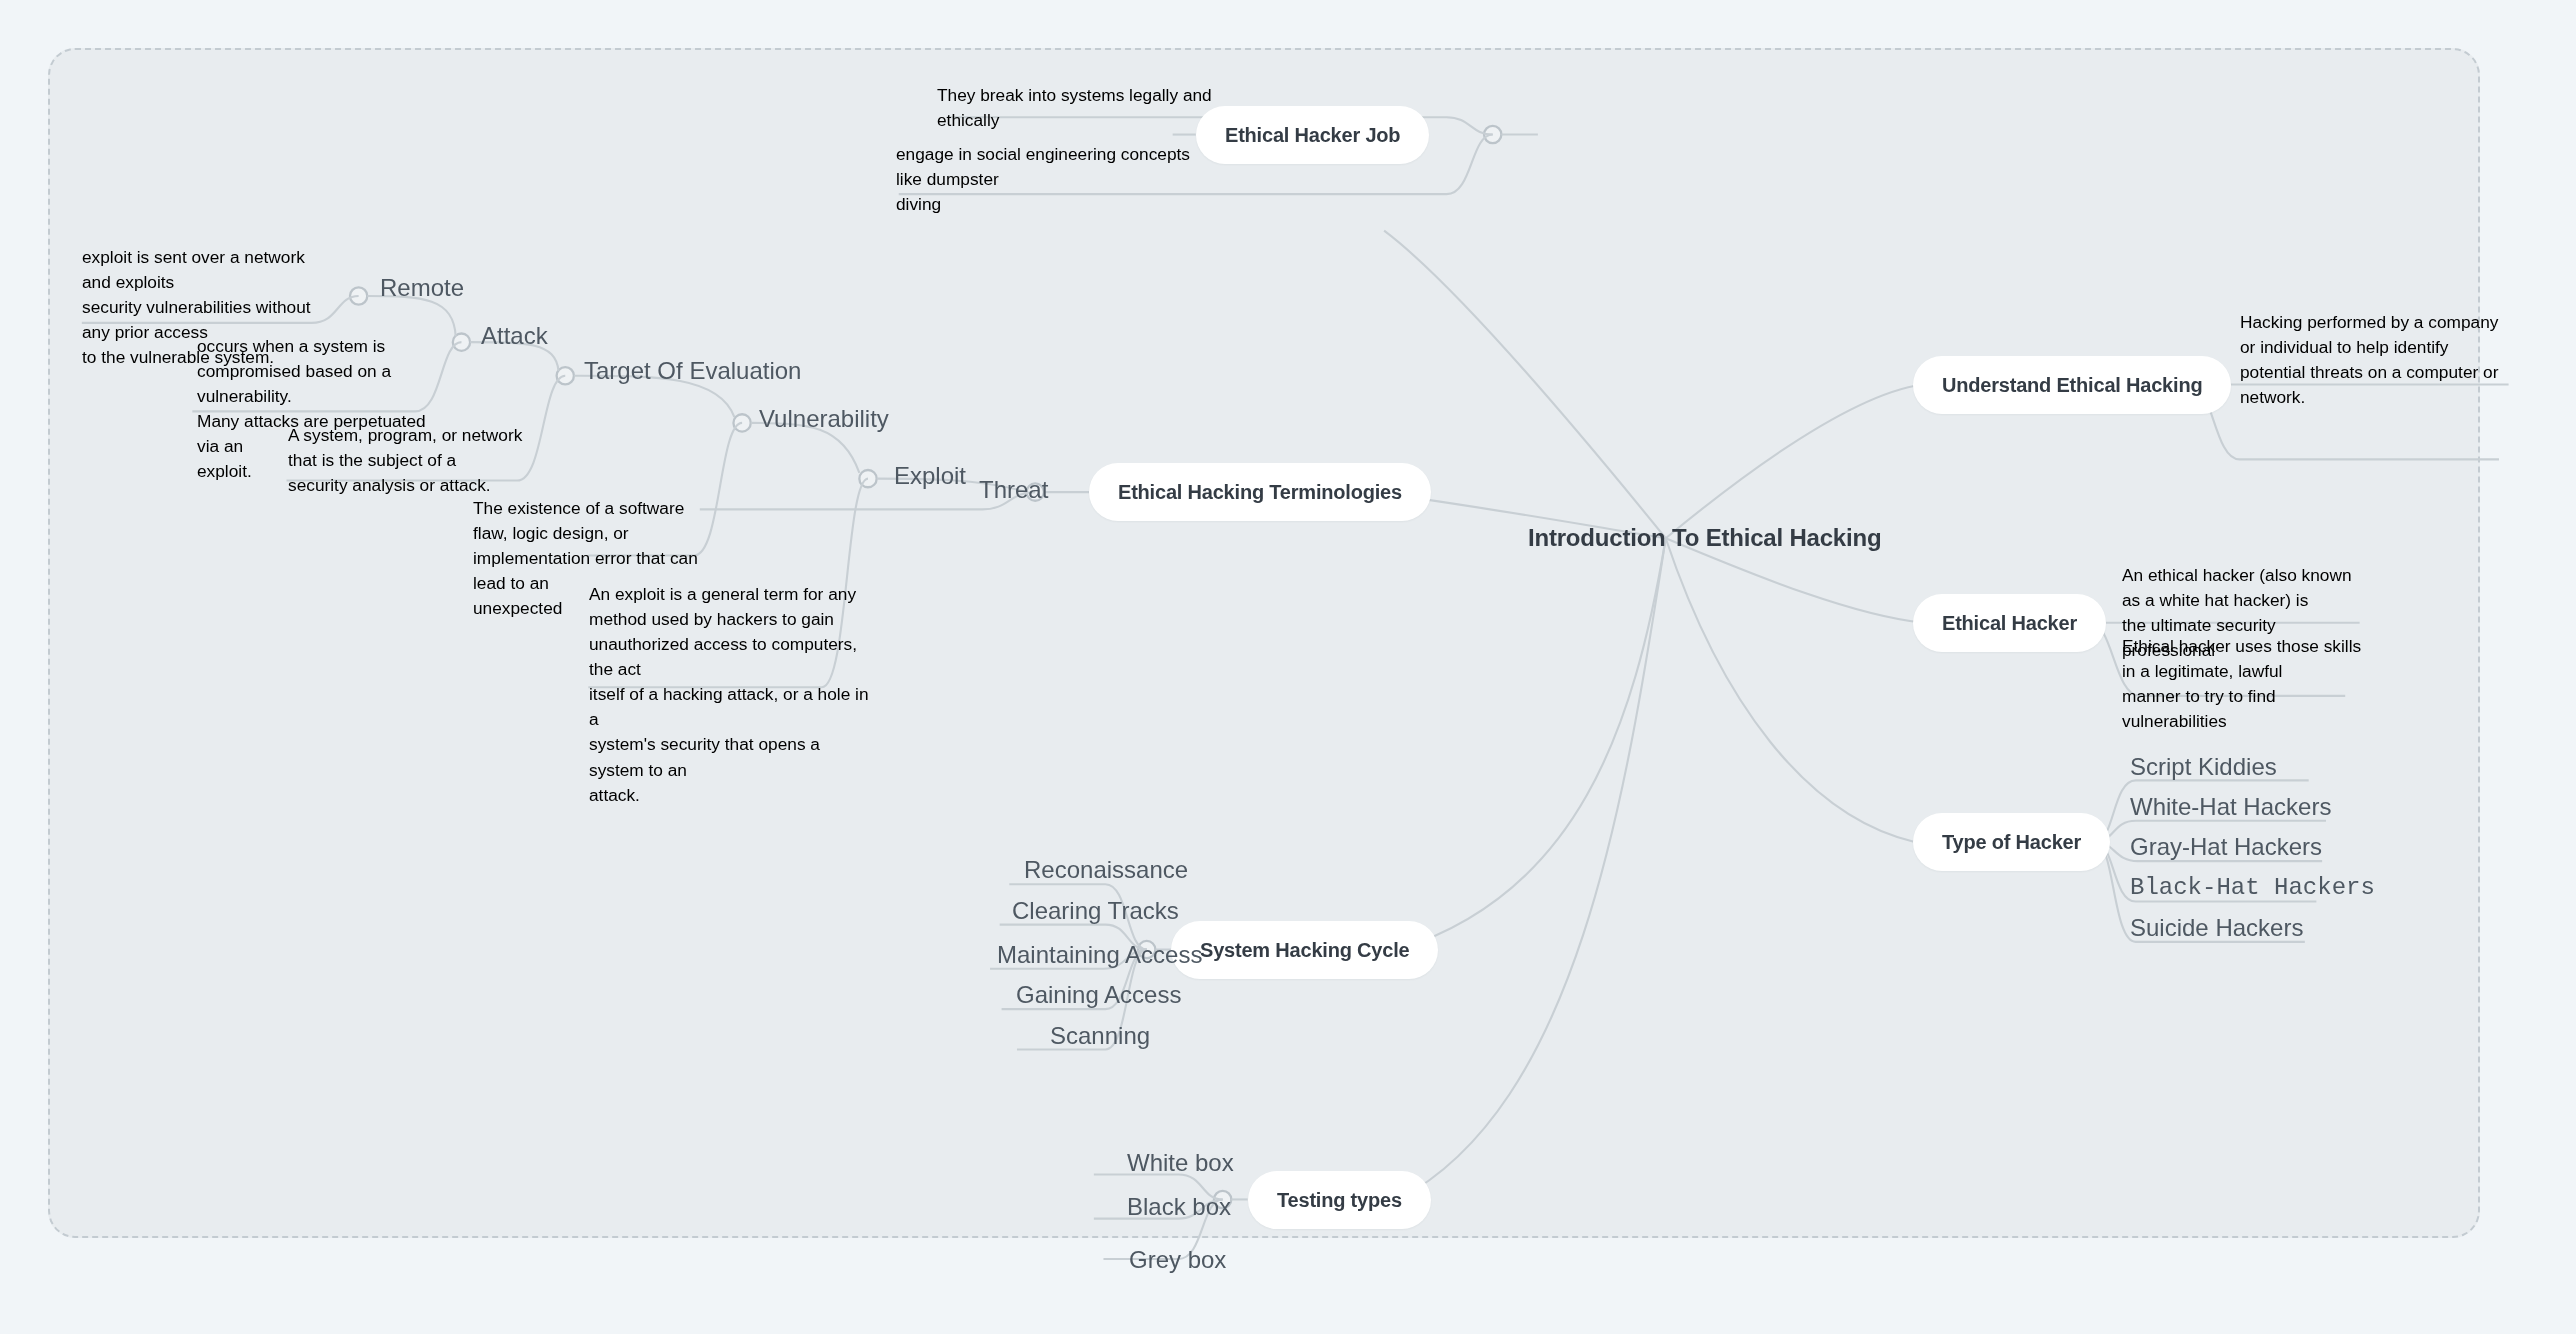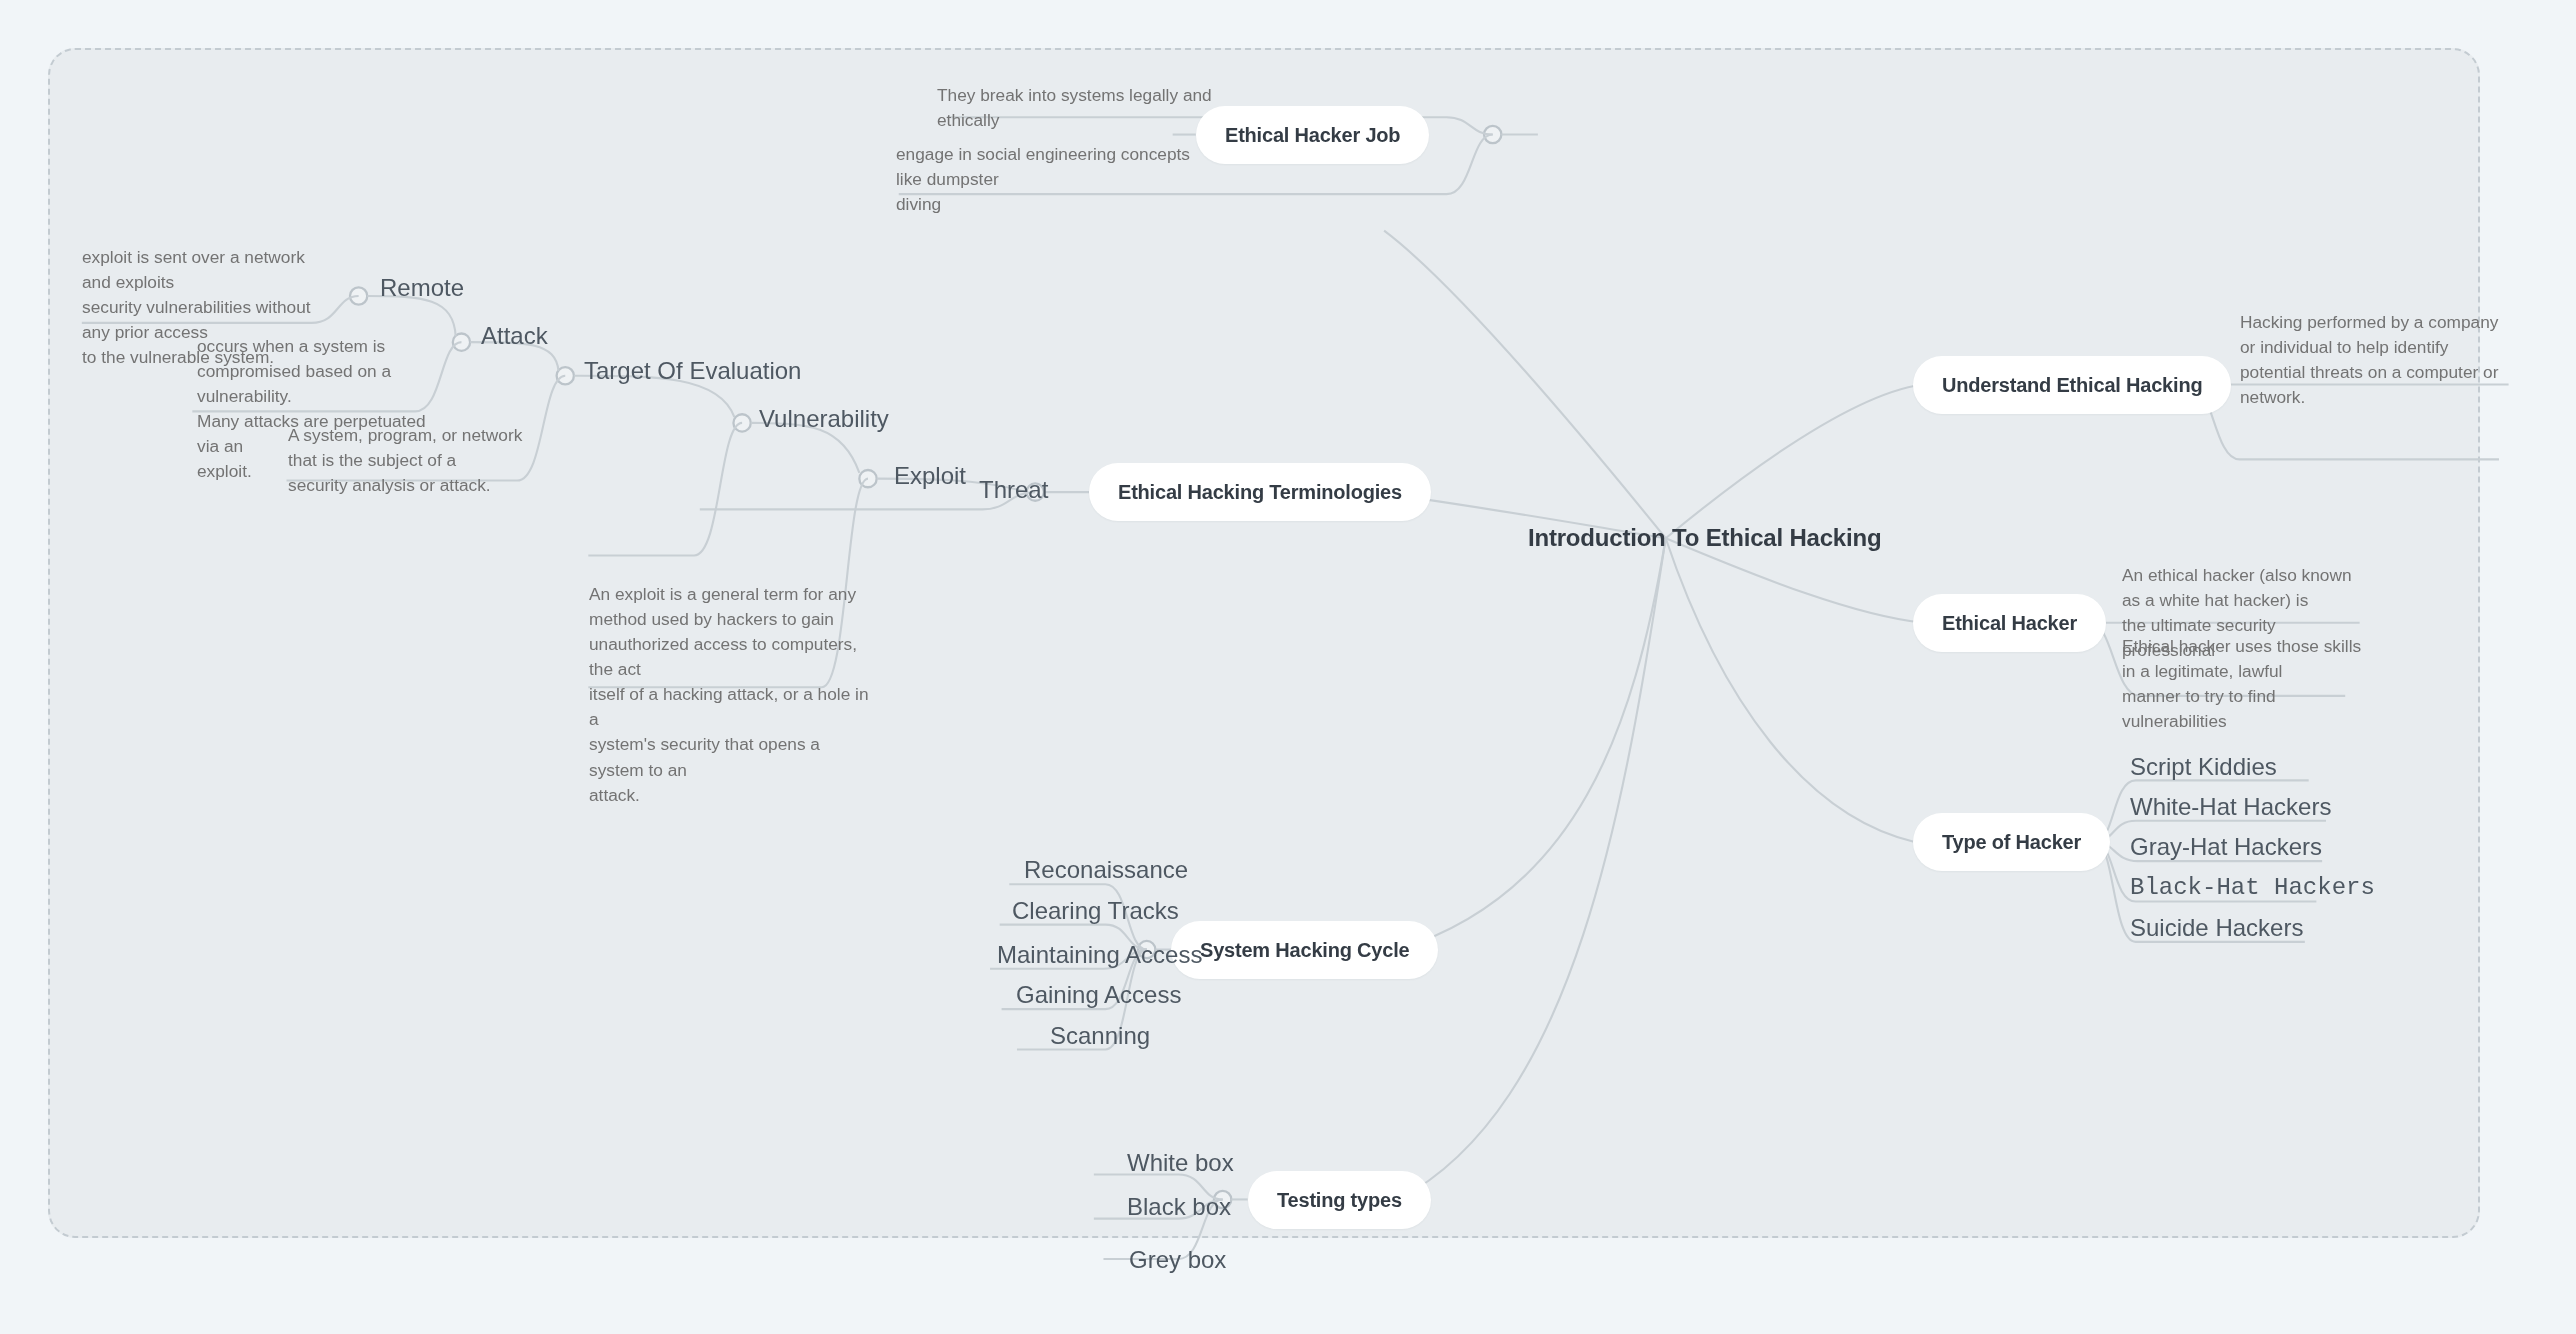--- a/index.html
+++ b/index.html
@@ -52,21 +52,21 @@
   .lbl{
     position:absolute;
     color:#4e5862;
     font-size:24px;
     white-space:nowrap;
     line-height:1.25;
   }
   
   .desc{
     position:absolute;
-    color:#737373;
+    color:#000000;
     font-size:17.3px;
     line-height:1.45;
     white-space:pre-line;
   }
 </style>
 </head>
 <body>
 
 <div id="canvas"></div>
 
@@ -159,20 +159,23 @@
 
   <div class="lbl" style="left:894px;top:461px;">Exploit</div>
   <div class="desc" style="left:589px;top:582px;width:288px;">An exploit is a general term for any
 method used by hackers to gain
 unauthorized access to computers, the act
 itself of a hacking attack, or a hole in a
 system's security that opens a system to an
 attack.</div>
 
   <div class="lbl" style="left:759px;top:404px;">Vulnerability</div>
+  <div class="desc" style="left:473px;top:496px;width:250px;">The existence of a software flaw, logic design, or
+implementation error that can lead to an
+unexpected</div>
 
   <div class="lbl" style="left:584px;top:356px;">Target Of Evaluation</div>
   <div class="desc" style="left:288px;top:423px;width:260px;">A system, program, or network that is the subject of a
 security analysis or attack.</div>
 
   <div class="lbl" style="left:481px;top:321px;">Attack</div>
   <div class="desc" style="left:197px;top:334px;width:235px;">occurs when a system is
 compromised based on a vulnerability.
 Many attacks are perpetuated via an
 exploit.</div>

